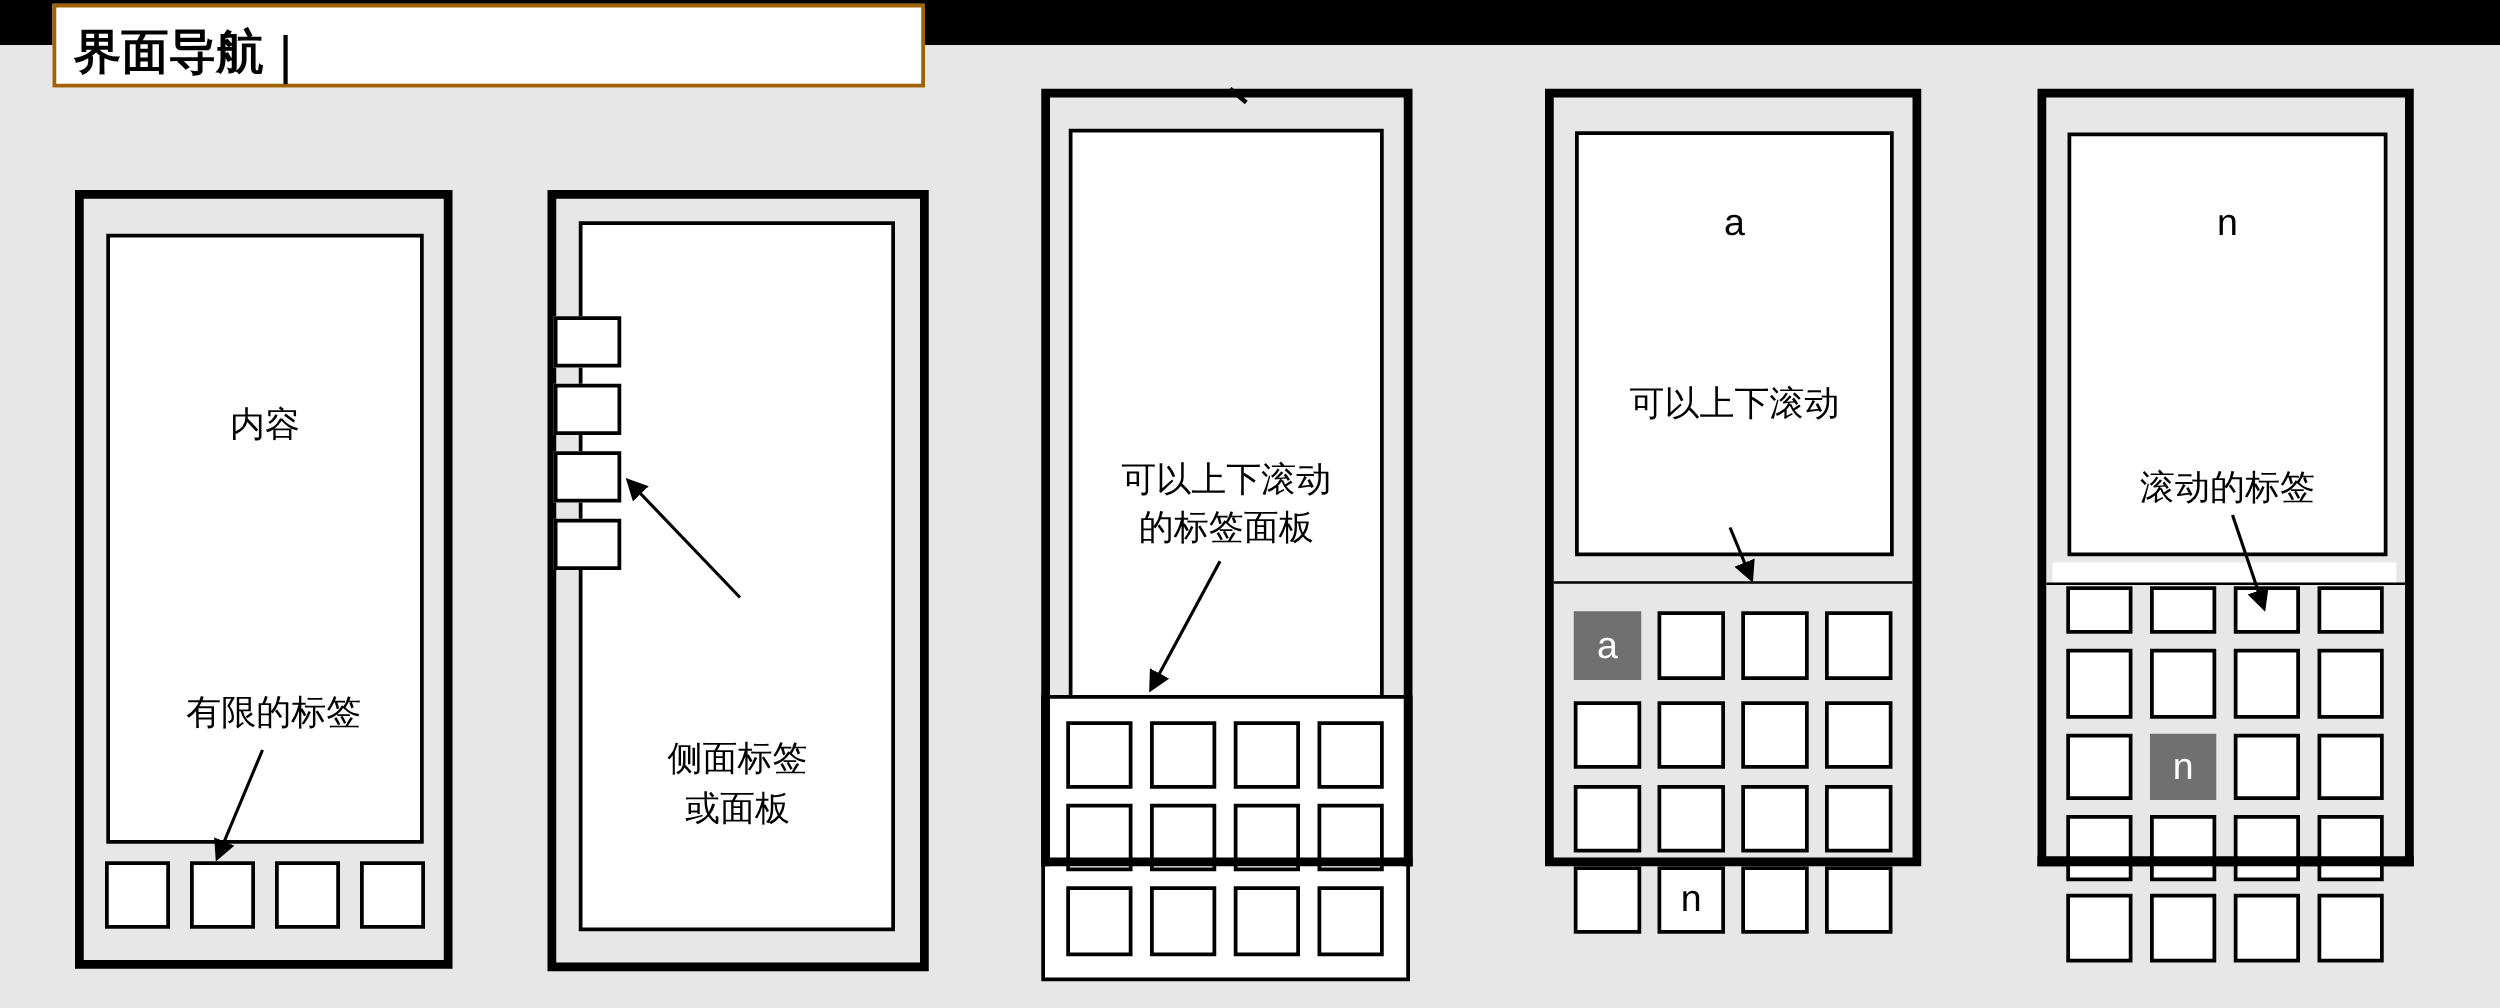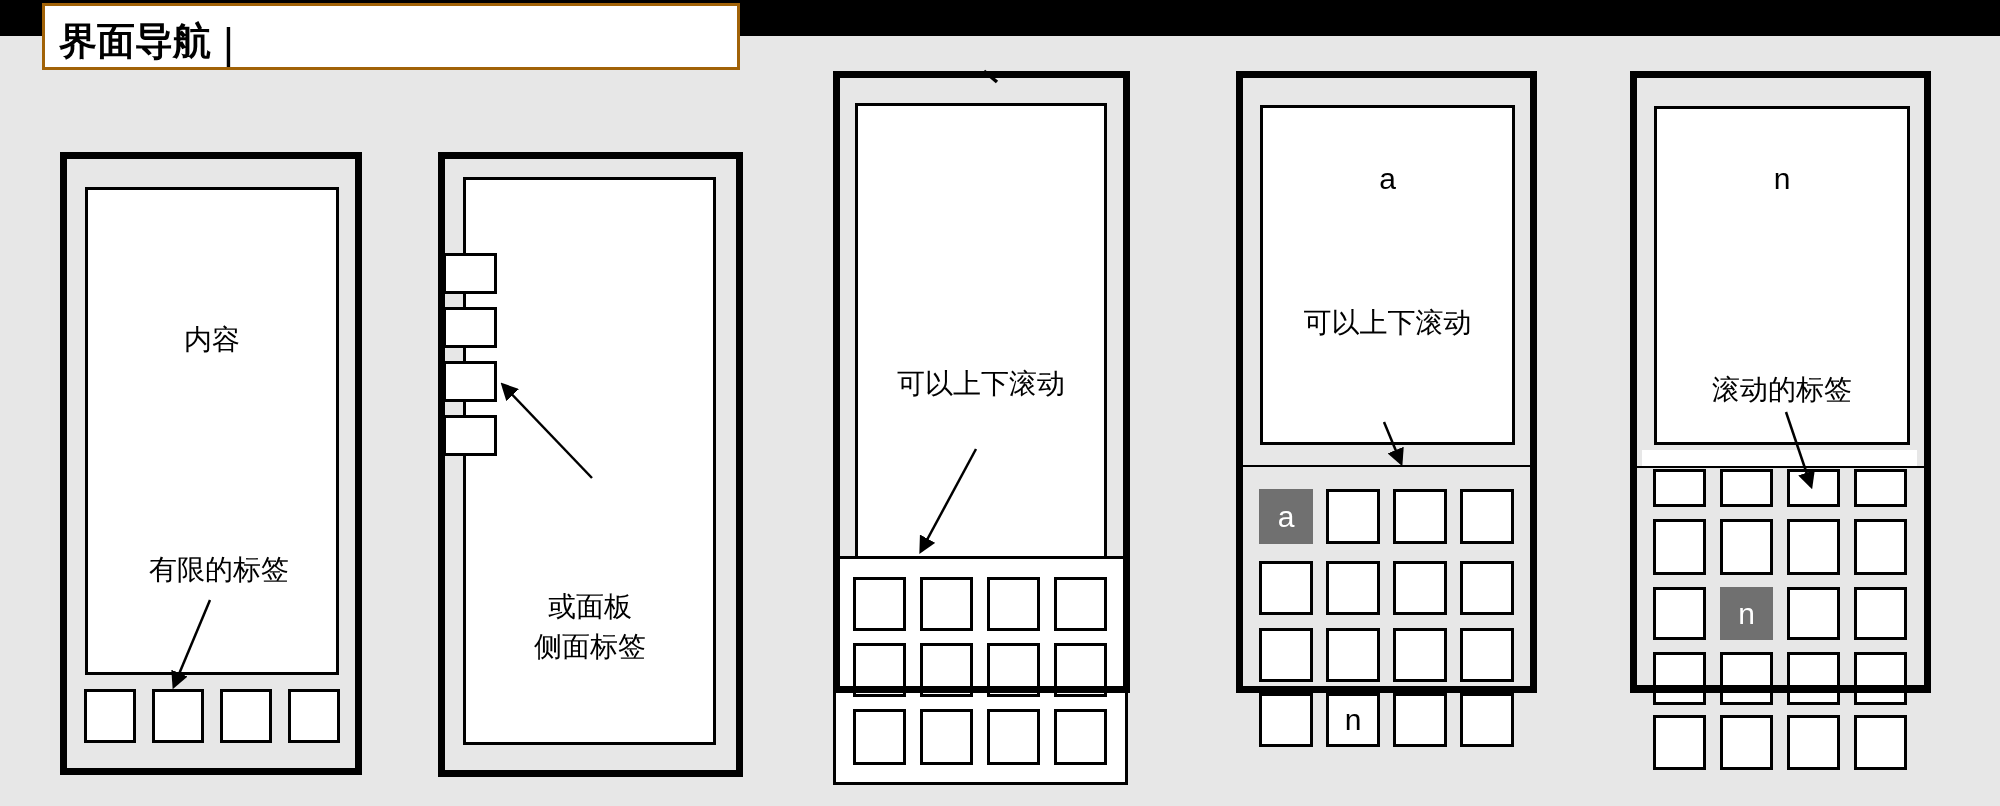--- a/index.html
+++ b/index.html
@@ -65,28 +65,29 @@
 
 <div class="abs frame" style="left:438px;top:152px;width:305px;height:625px;"></div>
 <div class="abs panel" style="left:463px;top:177px;width:253px;height:568px;"></div>
 <div class="abs tab-col" style="left:443px;top:253px;">
   <div class="sq" style="width:54px;height:41px;"></div>
   <div class="sq" style="width:54px;height:41px;"></div>
   <div class="sq" style="width:54px;height:41px;"></div>
   <div class="sq" style="width:54px;height:41px;"></div>
 </div>
 <div class="abs label" style="left:465px;top:587px;width:250px;line-height:1.43;">
+  <div>侧面标签</div>
   <div>或面板</div>
-  <div>侧面标签</div>
 </div>
 
 <div class="abs frame" style="left:833px;top:71px;width:297px;height:622px;"></div>
 <div class="abs panel" style="left:855px;top:103px;width:252px;height:457px;"></div>
 <div class="abs label" style="left:855px;top:365px;width:252px;">
   <div>可以上下滚动</div>
+  <div>的标签面板</div>
 </div>
 <div class="abs panel" style="left:833px;top:556px;width:295px;height:229px;z-index:2;"></div>
 <div class="abs tab-row" style="left:853px;top:577px;">
   <div class="sq" style="width:53px;height:54px;"></div>
   <div class="sq" style="width:53px;height:54px;"></div>
   <div class="sq" style="width:53px;height:54px;"></div>
   <div class="sq" style="width:53px;height:54px;"></div>
 </div>
 <div class="abs tab-row" style="left:853px;top:643px;">
   <div class="sq" style="width:53px;height:54px;"></div>

